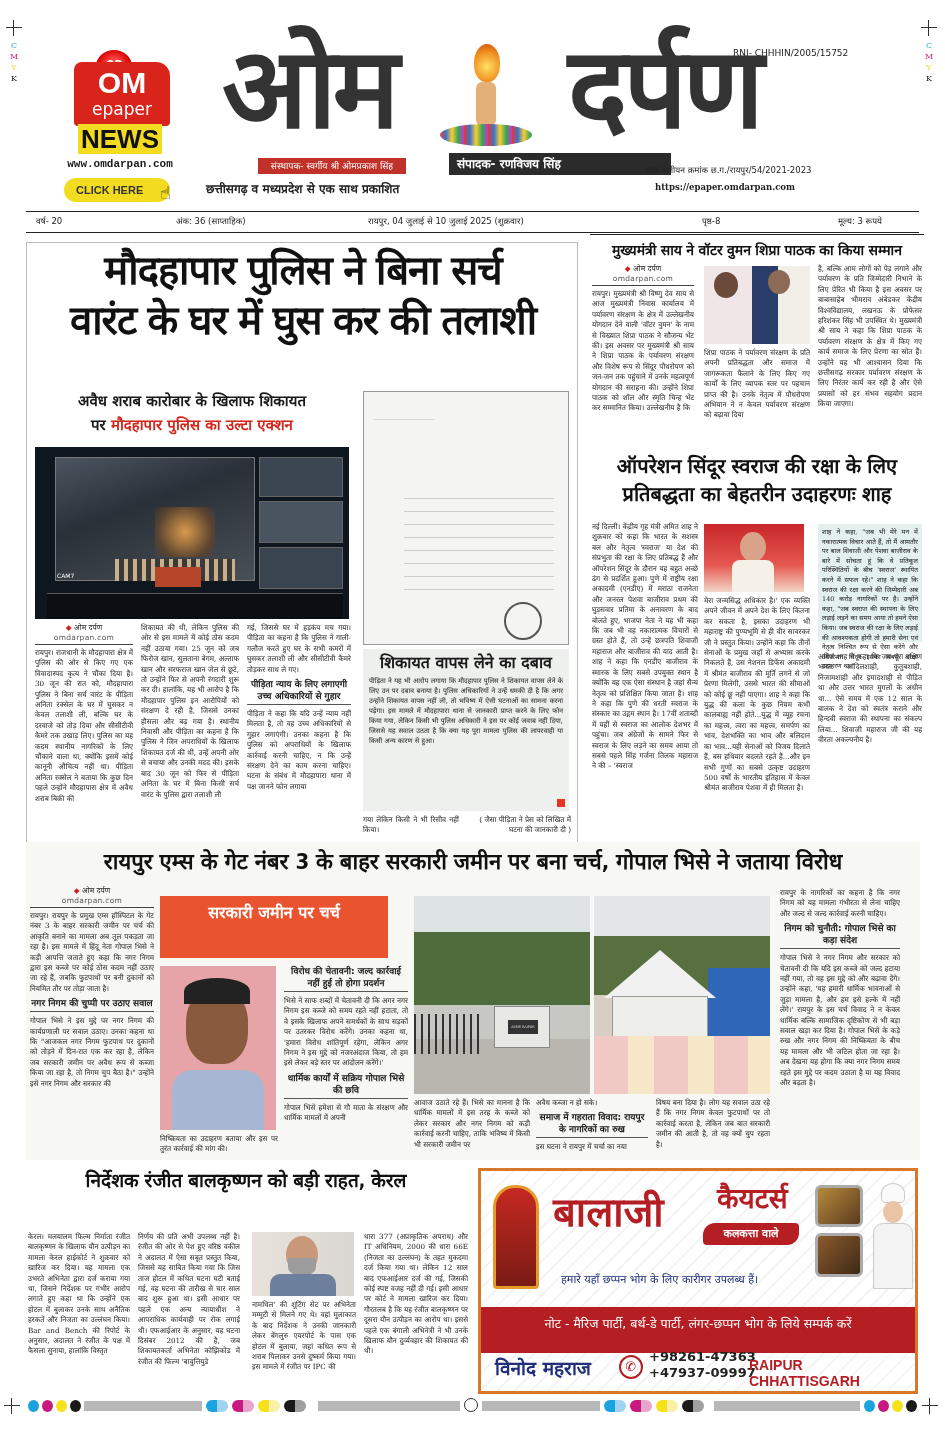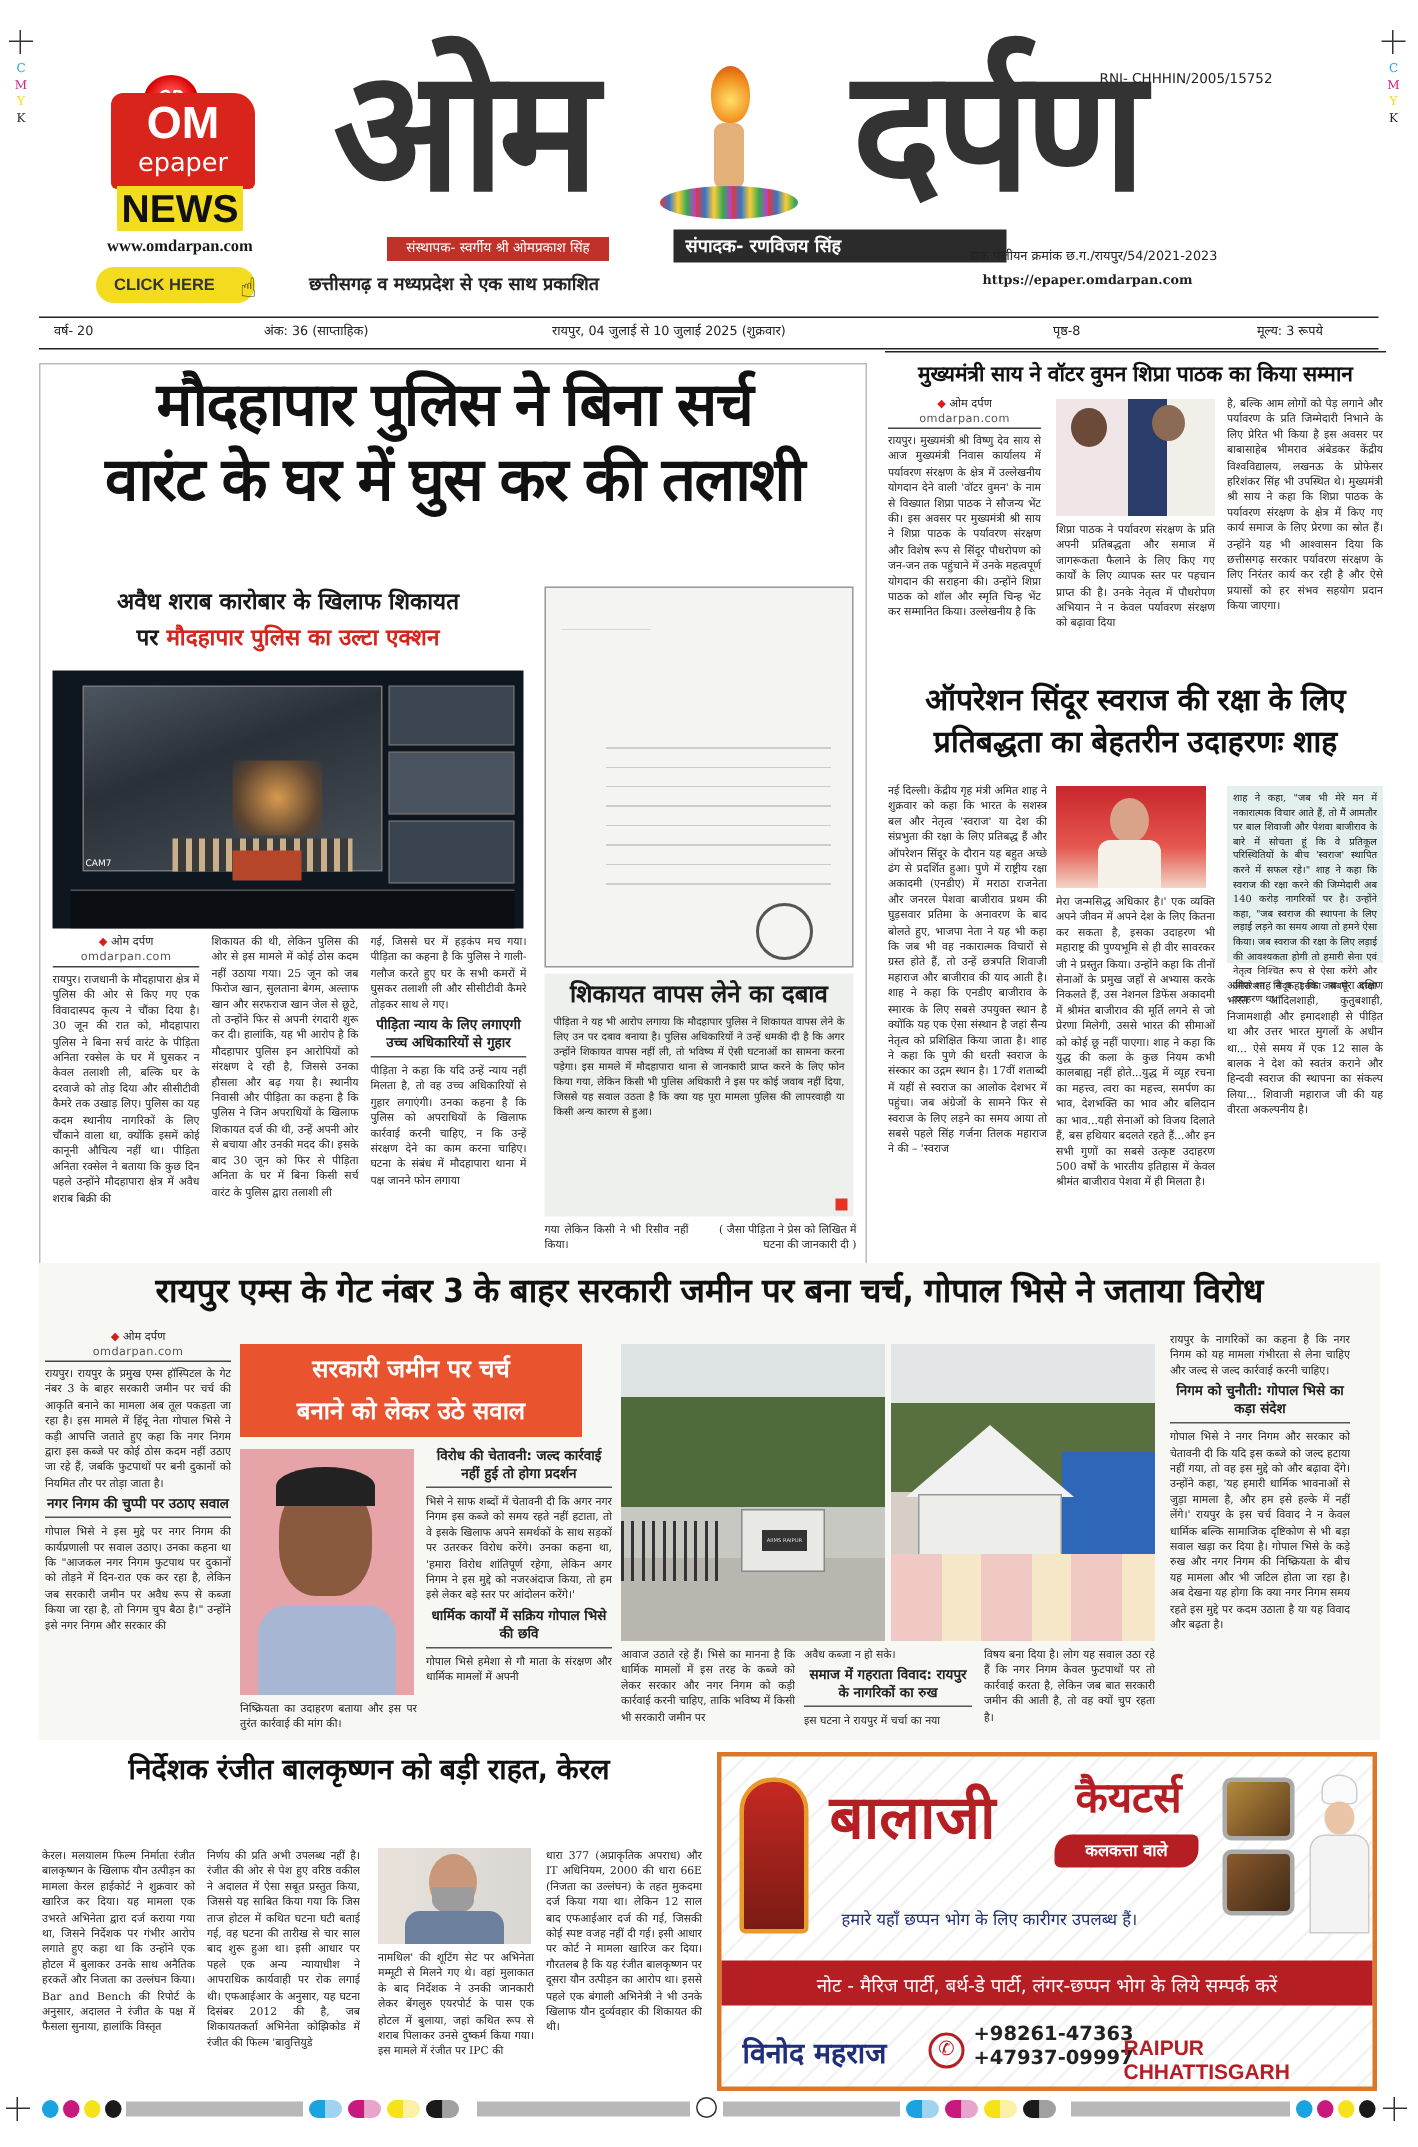--- a/index.html
+++ b/index.html
@@ -13,21 +13,21 @@
 .reg:after{content:"";position:absolute;left:0;top:7px;width:16px;height:1px;background:#333}
 
 
 .logo{left:64px;top:34px;width:100px;height:166px}
 .sun{position:absolute;left:32px;top:16px;width:36px;height:32px;border-radius:50%;background:radial-gradient(circle,#f44 30%,#d40000 70%);}
 .sun span{position:absolute;left:0;right:0;top:9px;text-align:center;color:#fff;font-size:10px;font-style:italic;font-weight:bold}
 .redbox{position:absolute;left:10px;top:28px;width:96px;height:64px;background:#d9241c;border-radius:8px 14px 4px 4px;color:#fff;text-align:center}
 .redbox .om{font-family:"Liberation Sans",sans-serif;font-weight:bold;font-size:30px;line-height:34px;margin-top:4px}
 .redbox .dp{font-size:17px;line-height:18px}
 .newsb{position:absolute;left:14px;top:90px;width:84px;height:30px;background:#f3dc1f;font-family:"Liberation Sans",sans-serif;font-weight:900;font-size:26px;line-height:30px;text-align:center;color:#111}
-.www{position:absolute;left:-2px;top:124px;width:116px;font-family:Liberation Serif, serif;font-weight:bold;font-size:11px;text-align:center}
+.www{position:absolute;left:-2px;top:124px;width:116px;font-family:Liberation Mono, monospace;font-weight:bold;font-size:11px;text-align:center}
 .click{position:absolute;left:0;top:144px;width:106px;height:24px;border-radius:12px;background:#f3dc1f;font-family:"Liberation Sans",sans-serif;font-weight:bold;font-size:11px;line-height:24px;padding-left:12px;color:#333}
 .hand{position:absolute;left:96px;top:148px;font-size:18px}
 
 .title-om{left:222px;top:28px;font-family:"DejaVu Sans",sans-serif;font-weight:bold;font-size:112px;line-height:120px;color:#333;letter-spacing:-4px}
 .title-dp{left:568px;top:28px;font-family:"DejaVu Sans",sans-serif;font-weight:bold;font-size:112px;line-height:120px;color:#333;letter-spacing:-4px}
 .torch{left:458px;top:44px;width:56px;height:104px}
 .torch .flame{position:absolute;left:16px;top:0;width:26px;height:38px;border-radius:50% 50% 45% 45%;background:radial-gradient(circle at 50% 60%,#ffe066,#f08a1c 60%,#c94c10)}
 .torch .hand2{position:absolute;left:18px;top:38px;width:20px;height:44px;background:#e4b07a;border-radius:6px}
 .torch .base{position:absolute;left:-18px;top:80px;width:92px;height:22px;border-radius:50%;background:repeating-linear-gradient(90deg,#e33,#37c 6px,#fc3 12px,#3a5 18px,#c3c 24px)}
 .founder{left:258px;top:158px;width:148px;height:16px;background:#c0312a;color:#fff;font-size:9px;line-height:16px;text-align:center}
@@ -185,21 +185,20 @@
 <div class="abs" style="left:26px;top:842px;width:894px;height:318px;background:#f7f7f3"></div>
 <div class="h1" style="left:26px;top:846px;width:894px;font-size:22px;line-height:32px">रायपुर एम्स के गेट नंबर 3 के बाहर सरकारी जमीन पर बना चर्च, गोपाल भिसे ने जताया विरोध</div>
 <div class="col" style="left:30px;top:886px;width:124px;height:270px">
   <div class="byline"><span class="dot">◆</span> <span>ओम दर्पण</span><span class="site">omdarpan.com</span></div>
   <span>रायपुर। रायपुर के प्रमुख एम्स हॉस्पिटल के गेट नंबर 3 के बाहर सरकारी जमीन पर चर्च की आकृति बनाने का मामला अब तूल पकड़ता जा रहा है। इस मामले में हिंदू नेता गोपाल भिसे ने कड़ी आपत्ति जताते हुए कहा कि नगर निगम द्वारा इस कब्जे पर कोई ठोस कदम नहीं उठाए जा रहे हैं, जबकि फुटपाथों पर बनी दुकानों को नियमित तौर पर तोड़ा जाता है।</span>
   <div class="sub">नगर निगम की चुप्पी पर उठाए सवाल</div>
   <span>गोपाल भिसे ने इस मुद्दे पर नगर निगम की कार्यप्रणाली पर सवाल उठाए। उनका कहना था कि "आजकल नगर निगम फुटपाथ पर दुकानों को तोड़ने में दिन-रात एक कर रहा है, लेकिन जब सरकारी जमीन पर अवैध रूप से कब्जा किया जा रहा है, तो निगम चुप बैठा है।" उन्होंने इसे नगर निगम और सरकार की</span>
 </div>
 <div class="abs" style="left:160px;top:896px;width:228px;height:62px;background:#e9532e;color:#fff;text-align:center;font-weight:bold;font-size:16px;line-height:28px;padding-top:3px">
   <div>सरकारी जमीन पर चर्च</div>
-  <div>बनाने को लेकर उठे सवाल</div>
 </div>
 <div class="photo" style="left:160px;top:966px;width:116px;height:164px;background:#e7a4a8">
   <div style="position:absolute;left:26px;top:20px;width:62px;height:78px;border-radius:46% 46% 40% 40%;background:#8a5a3e"></div>
   <div style="position:absolute;left:24px;top:12px;width:66px;height:26px;border-radius:50% 50% 0 0;background:#222"></div>
   <div style="position:absolute;left:12px;top:104px;width:92px;height:60px;border-radius:20px 20px 0 0;background:#a7b6d2"></div>
 </div>
 <div class="col" style="left:160px;top:1134px;width:118px;height:24px">निष्क्रियता का उदाहरण बताया और इस पर तुरंत कार्रवाई की मांग की।</div>
 <div class="col" style="left:284px;top:962px;width:124px;height:194px">
   <div class="sub">विरोध की चेतावनी: जल्द कार्रवाई नहीं हुई तो होगा प्रदर्शन</div>
   <span>भिसे ने साफ शब्दों में चेतावनी दी कि अगर नगर निगम इस कब्जे को समय रहते नहीं हटाता, तो वे इसके खिलाफ अपने समर्थकों के साथ सड़कों पर उतरकर विरोध करेंगे। उनका कहना था, 'हमारा विरोध शांतिपूर्ण रहेगा, लेकिन अगर निगम ने इस मुद्दे को नजरअंदाज किया, तो हम इसे लेकर बड़े स्तर पर आंदोलन करेंगे।'</span>
@@ -249,21 +248,21 @@
   <div class="abs" style="left:236px;top:10px;font-weight:bold;font-size:28px;line-height:36px;color:#b51f24">कैयटर्स</div>
   <div class="abs" style="left:222px;top:52px;width:96px;height:22px;border-radius:12px 4px 12px 4px;background:#b51f24;color:#fff;font-weight:bold;font-size:11px;line-height:22px;text-align:center">कलकत्ता वाले</div>
   <div class="abs" style="left:80px;top:100px;font-size:11px;color:#1f2f7a">हमारे यहाँ छप्पन भोग के लिए कारीगर उपलब्ध हैं।</div>
   <div class="abs" style="left:334px;top:14px;width:48px;height:42px;border-radius:6px;border:3px solid #aaa;background:linear-gradient(135deg,#b58a3c,#5b3b1e)"></div>
   <div class="abs" style="left:334px;top:62px;width:48px;height:44px;border-radius:6px;border:3px solid #aaa;background:linear-gradient(135deg,#8b5a2e,#3e2a16)"></div>
   <div class="abs" style="left:390px;top:12px;width:42px;height:106px">
     <div style="position:absolute;left:10px;top:0;width:24px;height:20px;border-radius:50% 50% 20% 20%;background:#fafafa;border:1px solid #ccc"></div>
     <div style="position:absolute;left:12px;top:18px;width:20px;height:22px;border-radius:50%;background:#e9c4a7"></div>
     <div style="position:absolute;left:2px;top:40px;width:40px;height:66px;border-radius:10px 10px 0 0;background:#f3f3f3;border:1px solid #ccc"></div>
   </div>
-  <div class="abs" style="left:0;top:136px;width:434px;height:30px;background:#b51f24;color:#fff;font-size:12.5px;line-height:34px;text-align:center">नोट - मैरिज पार्टी, बर्थ-डे पार्टी, लंगर-छप्पन भोग के लिये सम्पर्क करें</div>
+  <div class="abs" style="left:0;top:136px;width:434px;height:46px;background:#b51f24;color:#fff;font-size:12.5px;line-height:34px;text-align:center">नोट - मैरिज पार्टी, बर्थ-डे पार्टी, लंगर-छप्पन भोग के लिये सम्पर्क करें</div>
   <div class="abs" style="left:14px;top:184px;font-weight:bold;font-size:19px;color:#1f2f7a">विनोद महराज</div>
   <div class="abs" style="left:138px;top:184px;width:24px;height:24px;border:2px solid #b51f24;border-radius:50%;color:#b51f24;font-size:13px;line-height:20px;text-align:center">✆</div>
   <div class="abs" style="left:168px;top:178px;font-weight:bold;font-size:13px;line-height:16px;color:#222">
     <div>+98261-47363</div>
     <div>+47937-09997</div>
   </div>
   <div class="abs" style="left:268px;top:186px;font-family:'Liberation Sans',sans-serif;font-weight:bold;font-size:14px;color:#b51f24">RAIPUR CHHATTISGARH</div>
 </div>
 
 <div class="reg" style="left:4px;top:1398px"></div>

